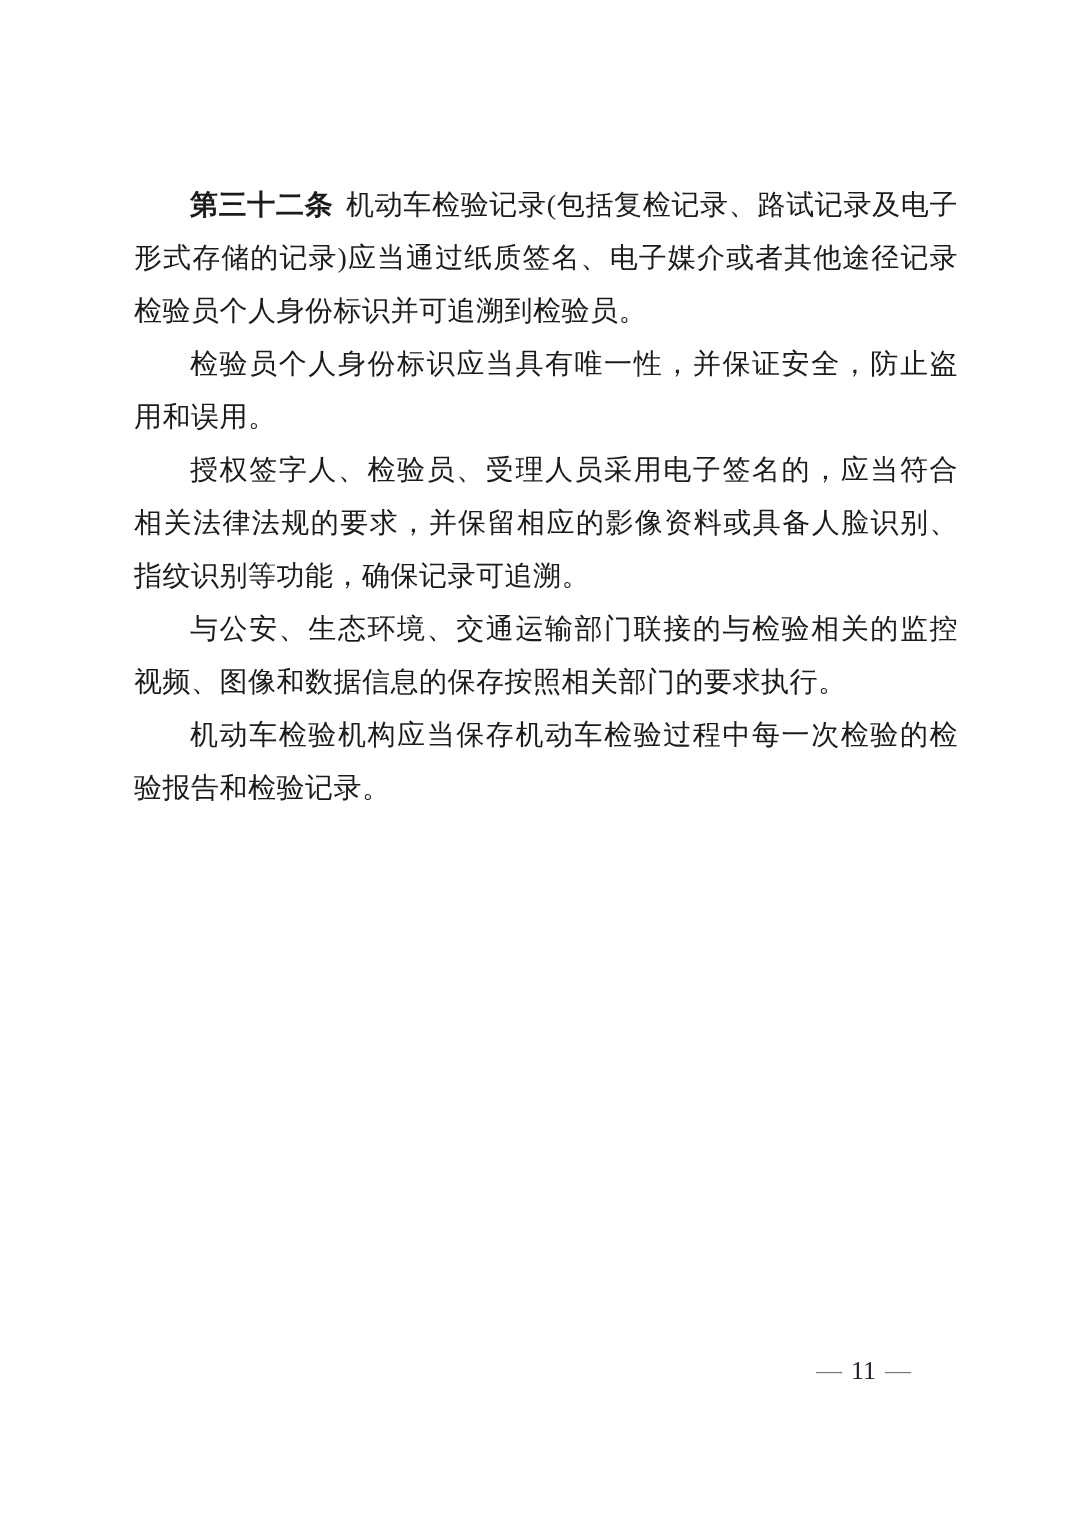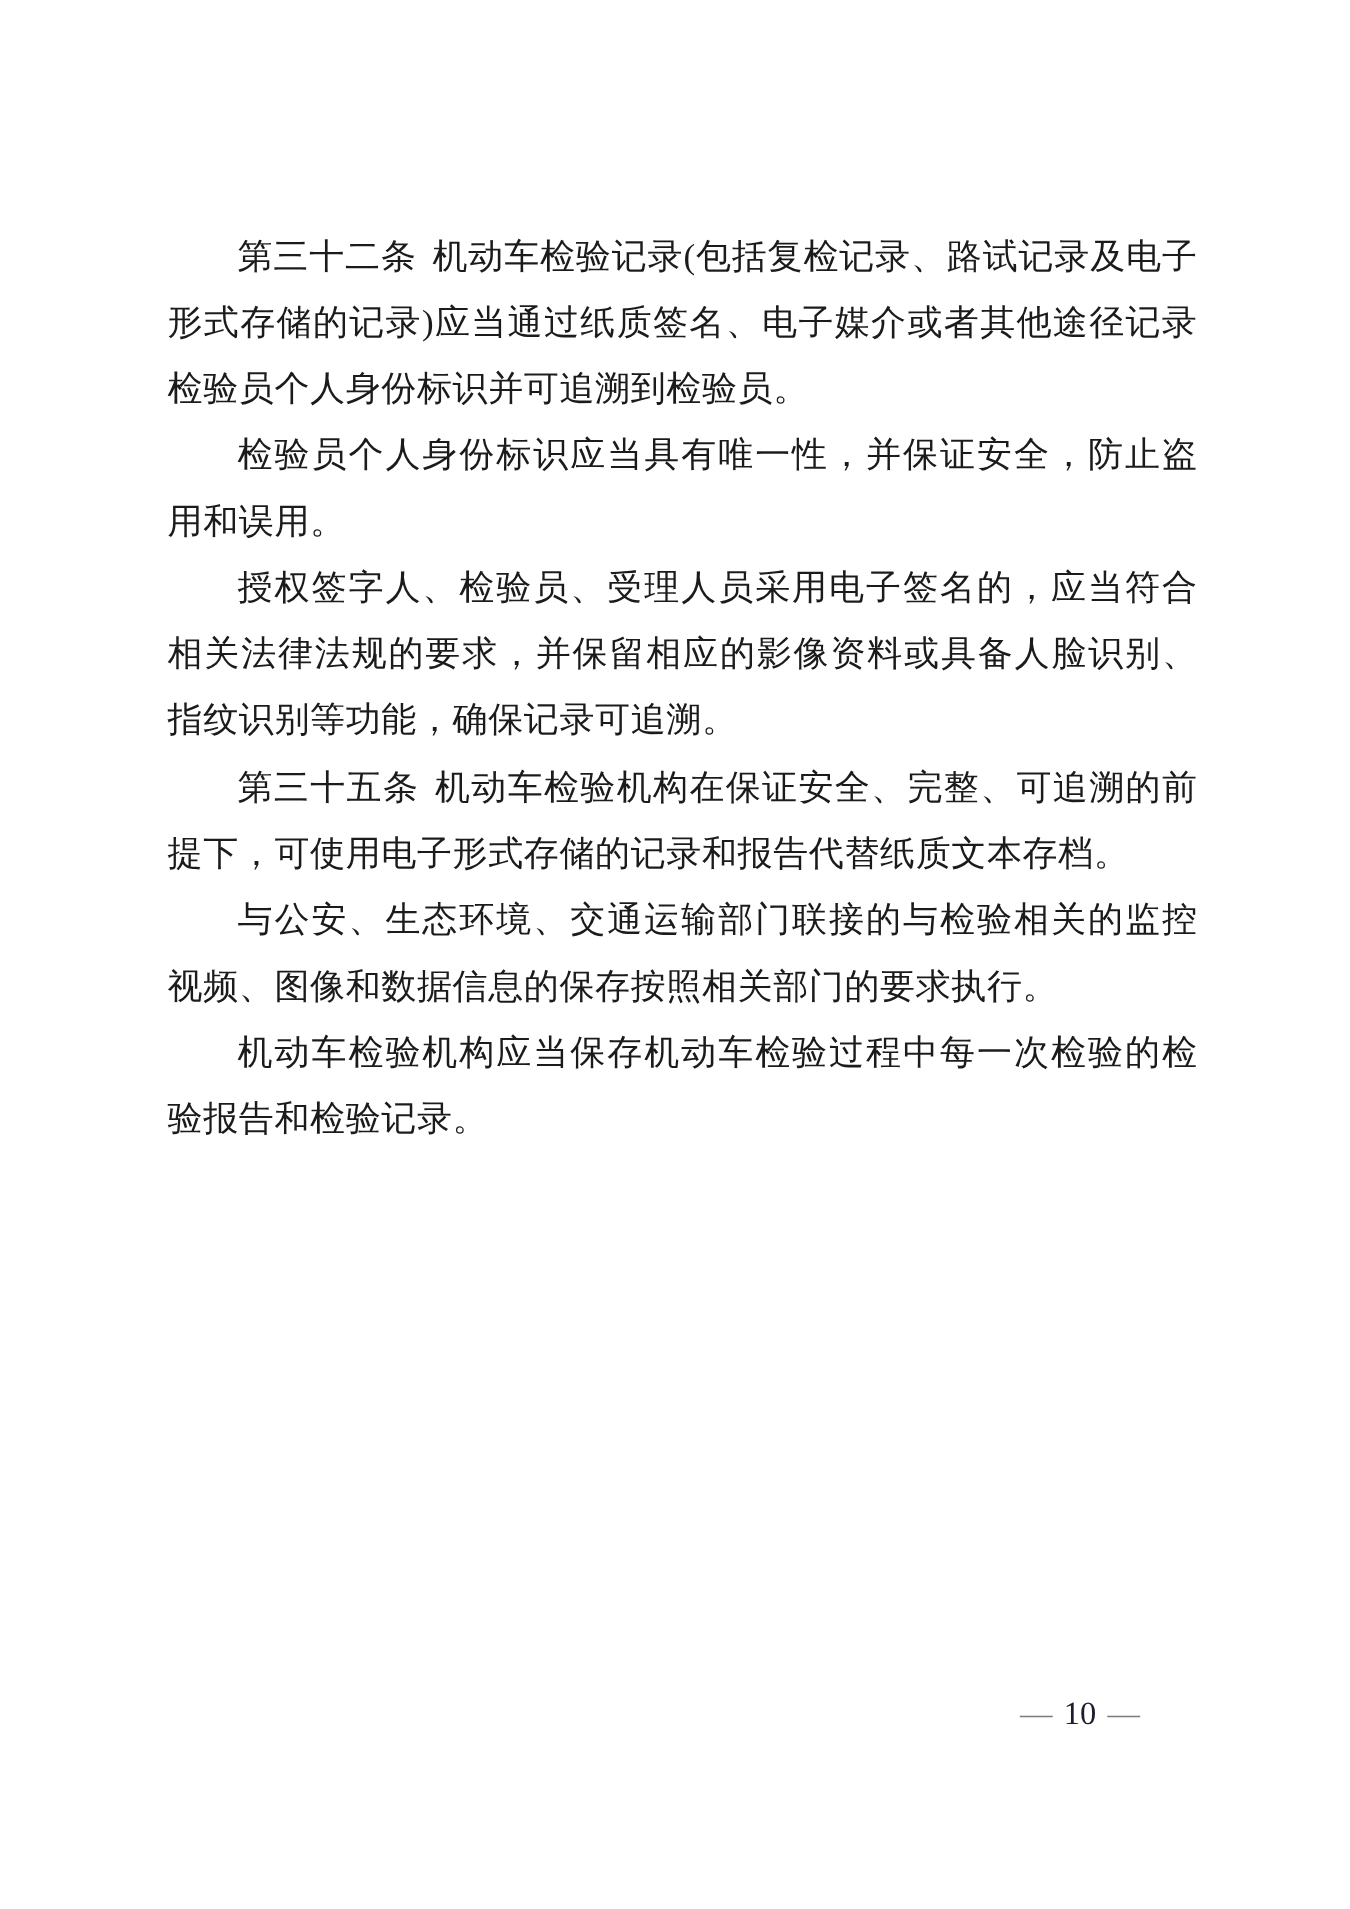--- a/index.html
+++ b/index.html
@@ -26,21 +26,21 @@
     margin: 0;
     font-size: 28px;
     line-height: 53px;
     text-align: justify;
     text-justify: inter-ideograph;
     text-indent: 2em;
     letter-spacing: 0.5px;
   }
   .term {
     font-family: "Liberation Sans", "DejaVu Sans", sans-serif;
-    font-weight: 400;
+    font-weight: 700;
     margin-right: 0.45em;
   }
   .term:empty {
     margin-right: 0;
     display: none;
   }
   .footer {
     position: absolute;
     left: 816px;
     top: 1356px;
@@ -67,28 +67,25 @@
     <p class="para">
       <span class="term">第三十二条</span><span>机动车检验记录(包括复检记录、路试记录及电子形式存储的记录)应当通过纸质签名、电子媒介或者其他途径记录检验员个人身份标识并可追溯到检验员。</span>
     </p>
     <p class="para">
       <span>检验员个人身份标识应当具有唯一性，并保证安全，防止盗用和误用。</span>
     </p>
     <p class="para">
       <span>授权签字人、检验员、受理人员采用电子签名的，应当符合相关法律法规的要求，并保留相应的影像资料或具备人脸识别、指纹识别等功能，确保记录可追溯。</span>
     </p>
     <p class="para">
-      <span class="term">第三十五条</span><span>机动车检验机构在保证安全、完整、可追溯的前提下，可使用电子形式存储的记录和报告代替纸质文本存档。</span>
-    </p>
-    <p class="para">
       <span>与公安、生态环境、交通运输部门联接的与检验相关的监控视频、图像和数据信息的保存按照相关部门的要求执行。</span>
     </p>
     <p class="para">
       <span>机动车检验机构应当保存机动车检验过程中每一次检验的检验报告和检验记录。</span>
     </p>
   </div>
 
   <div class="footer">
     <span class="dash">—</span>
-    <span class="num">10</span>
+    <span class="num">11</span>
     <span class="dash">—</span>
   </div>
 </div>
 
 </body></html>

